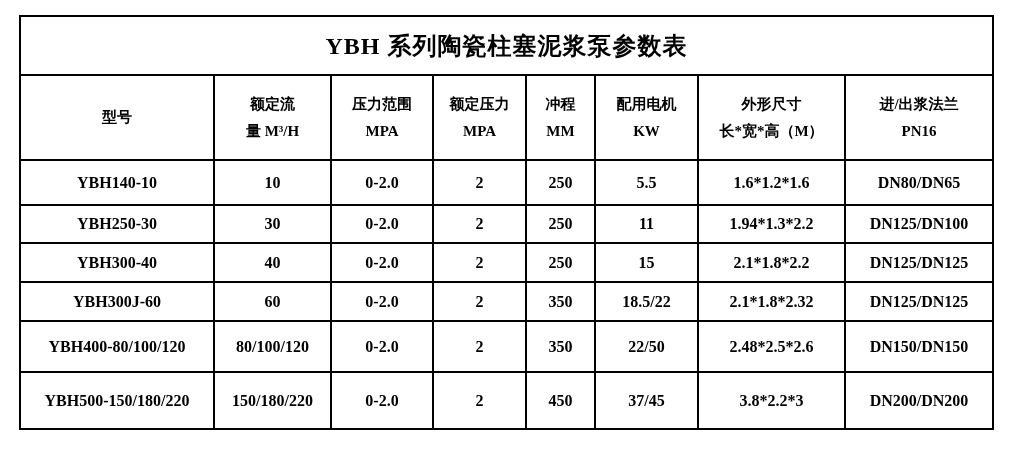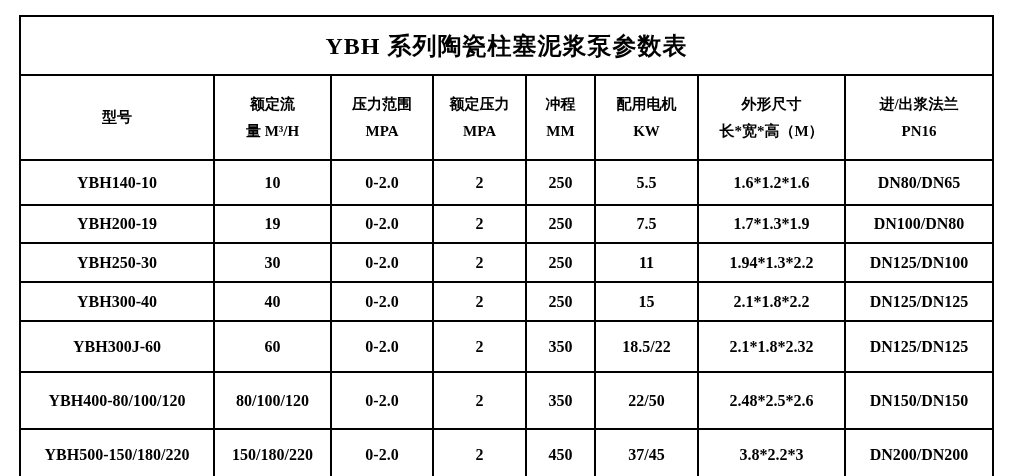--- a/index.html
+++ b/index.html
@@ -114,30 +114,20 @@
       <td>YBH140-10</td>
       <td>10</td>
       <td>0-2.0</td>
       <td>2</td>
       <td>250</td>
       <td>5.5</td>
       <td>1.6*1.2*1.6</td>
       <td>DN80/DN65</td>
     </tr>
     <tr>
-      <td>YBH200-19</td>
-      <td>19</td>
-      <td>0-2.0</td>
-      <td>2</td>
-      <td>250</td>
-      <td>7.5</td>
-      <td>1.7*1.3*1.9</td>
-      <td>DN100/DN80</td>
-    </tr>
-    <tr>
       <td>YBH250-30</td>
       <td>30</td>
       <td>0-2.0</td>
       <td>2</td>
       <td>250</td>
       <td>11</td>
       <td>1.94*1.3*2.2</td>
       <td>DN125/DN100</td>
     </tr>
     <tr>

